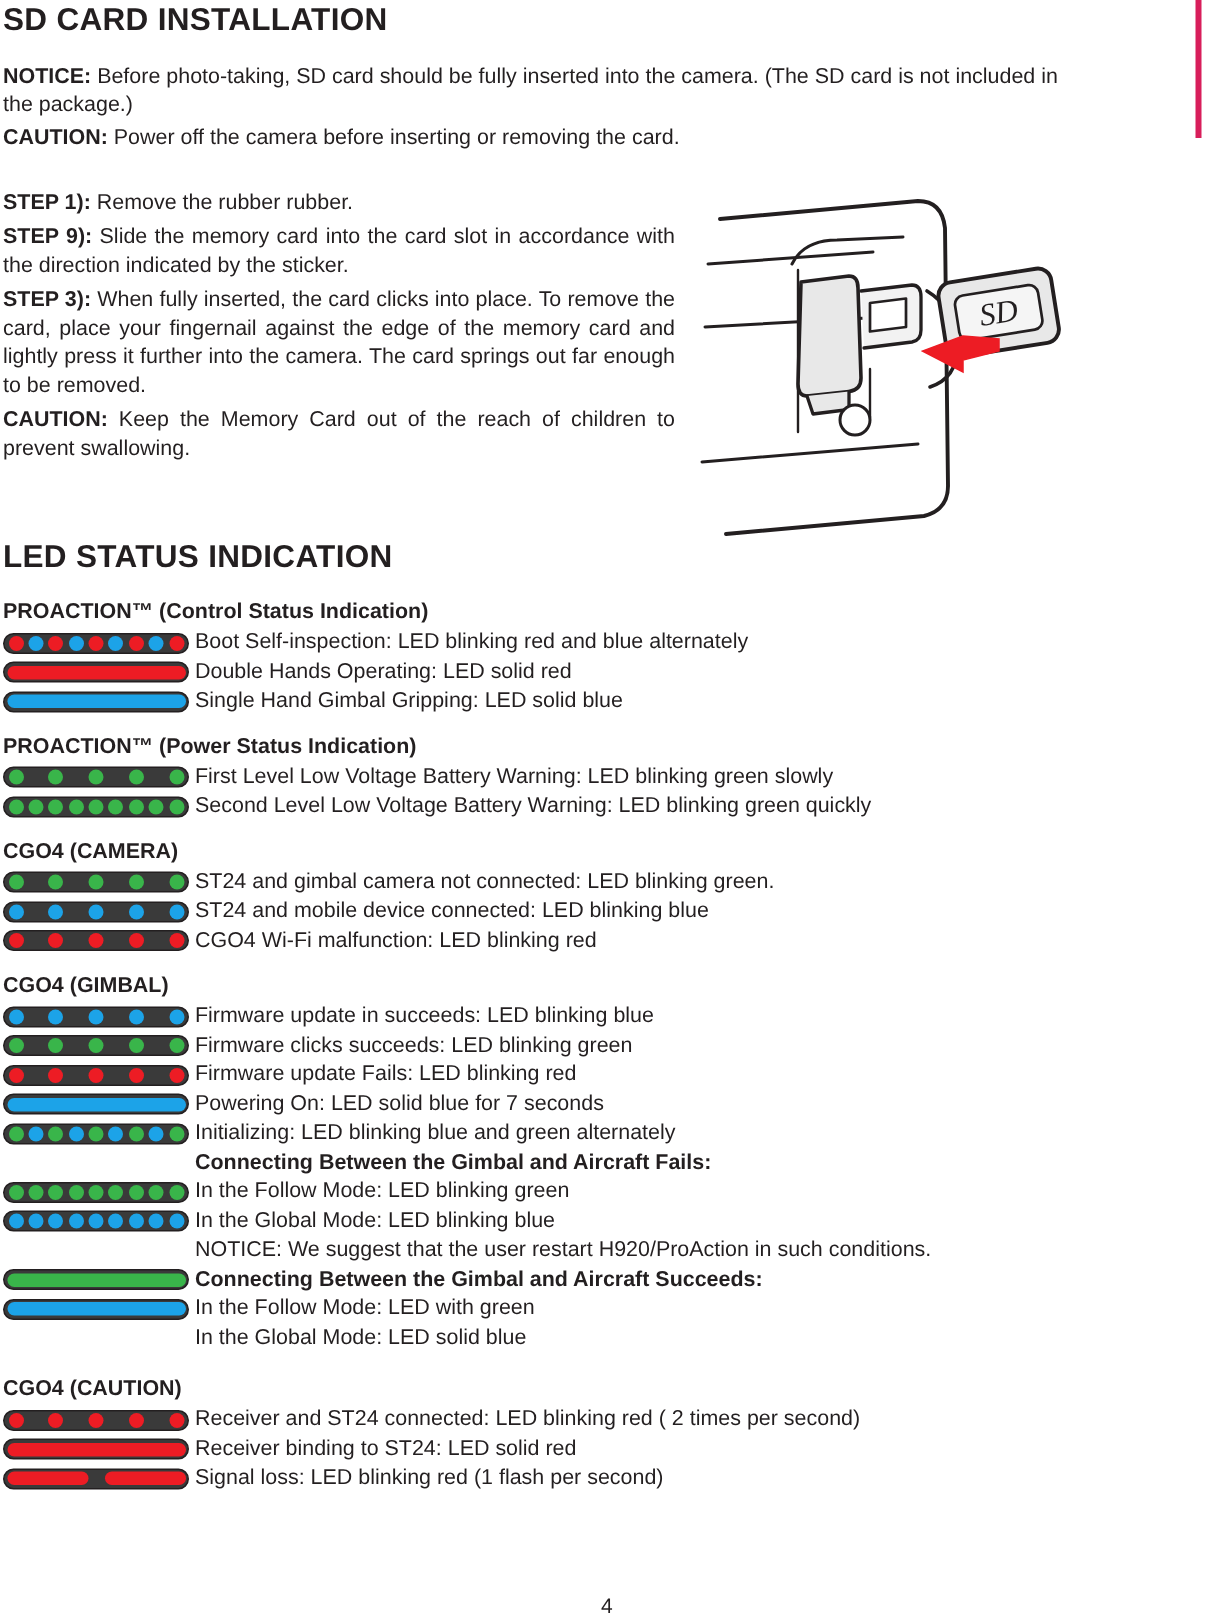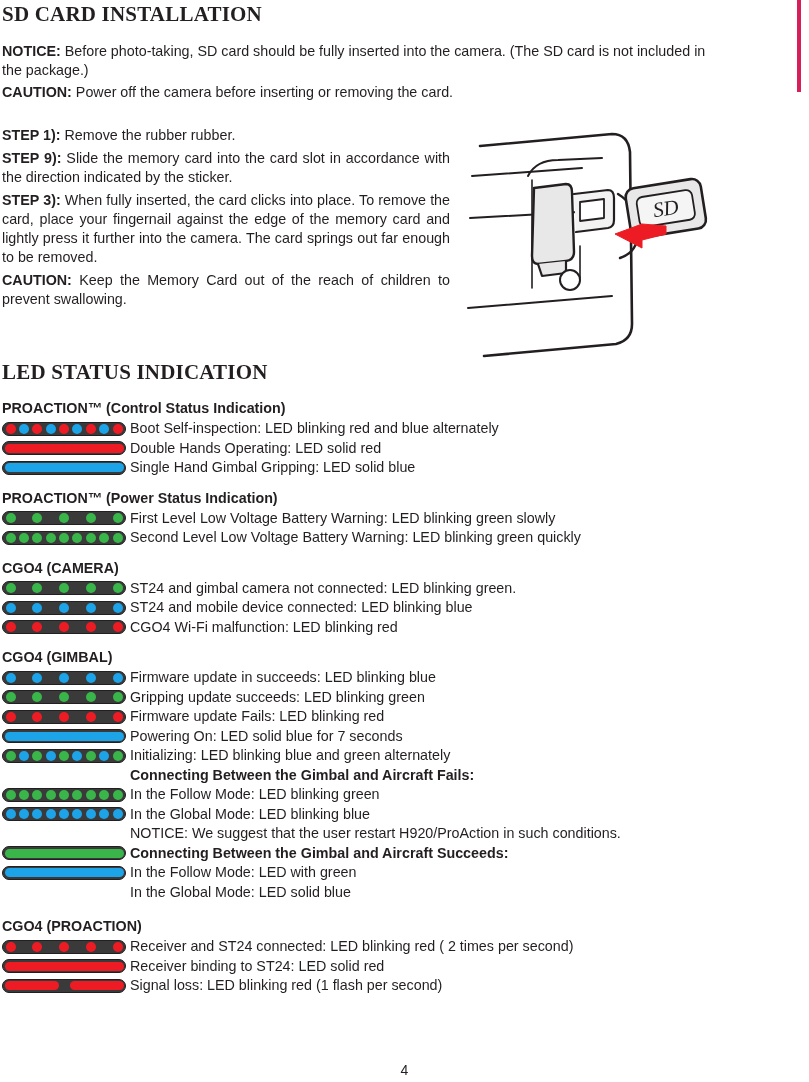--- a/index.html
+++ b/index.html
@@ -28,21 +28,21 @@
     height: 92px;
     background: #d81e5b;
   }
   
   h1.section-title {
     font-size: 21px;
     font-weight: bold;
     letter-spacing: .2px;
     margin: 0;
     color: #231f20;
-    font-family: Liberation Serif, serif;
+    font-family: Liberation Sans, sans-serif;
   }
   #sd-title { position: absolute; left: 2px; top: 2px; }
   #led-title { position: absolute; left: 2px; top: 360px; }
 
   .kw { font-weight: bold; color: #231f20; }
 
   
   .notice-block {
     position: absolute;
     left: 2px;
@@ -337,21 +337,21 @@
         <div class="led-row">
           <div class="led-bar-cell">
             <div class="bar" style="padding: 0px 2.5px;">
               <span class="dot" style="background: rgb(57, 181, 74);"></span>
               <span class="dot" style="background: rgb(57, 181, 74);"></span>
               <span class="dot" style="background: rgb(57, 181, 74);"></span>
               <span class="dot" style="background: rgb(57, 181, 74);"></span>
               <span class="dot" style="background: rgb(57, 181, 74);"></span>
             </div>
           </div>
-          <div class="led-text">Gripping update succeeds:  LED blinking green</div>
+          <div class="led-text">Firmware clicks succeeds:  LED blinking green</div>
         </div>
         <div class="led-row">
           <div class="led-bar-cell">
             <div class="bar" style="padding: 0px 2.5px;">
               <span class="dot" style="background: rgb(237, 28, 36);"></span>
               <span class="dot" style="background: rgb(237, 28, 36);"></span>
               <span class="dot" style="background: rgb(237, 28, 36);"></span>
               <span class="dot" style="background: rgb(237, 28, 36);"></span>
               <span class="dot" style="background: rgb(237, 28, 36);"></span>
             </div>
@@ -437,21 +437,21 @@
             </div>
           </div>
           <div class="led-text">In the Follow Mode:  LED with green</div>
         </div>
         <div class="led-row">
           <div class="led-bar-cell"></div>
           <div class="led-text">In the Global Mode:  LED solid blue</div>
         </div>
       </div>
       <div style="margin-bottom: 12px;">
-        <div class="group-head">CGO4  (PROACTION)</div>
+        <div class="group-head">CGO4  (CAUTION)</div>
         <div class="led-row">
           <div class="led-bar-cell">
             <div class="bar" style="padding: 0px 2.5px;">
               <span class="dot" style="background: rgb(237, 28, 36);"></span>
               <span class="dot" style="background: rgb(237, 28, 36);"></span>
               <span class="dot" style="background: rgb(237, 28, 36);"></span>
               <span class="dot" style="background: rgb(237, 28, 36);"></span>
               <span class="dot" style="background: rgb(237, 28, 36);"></span>
             </div>
           </div>

